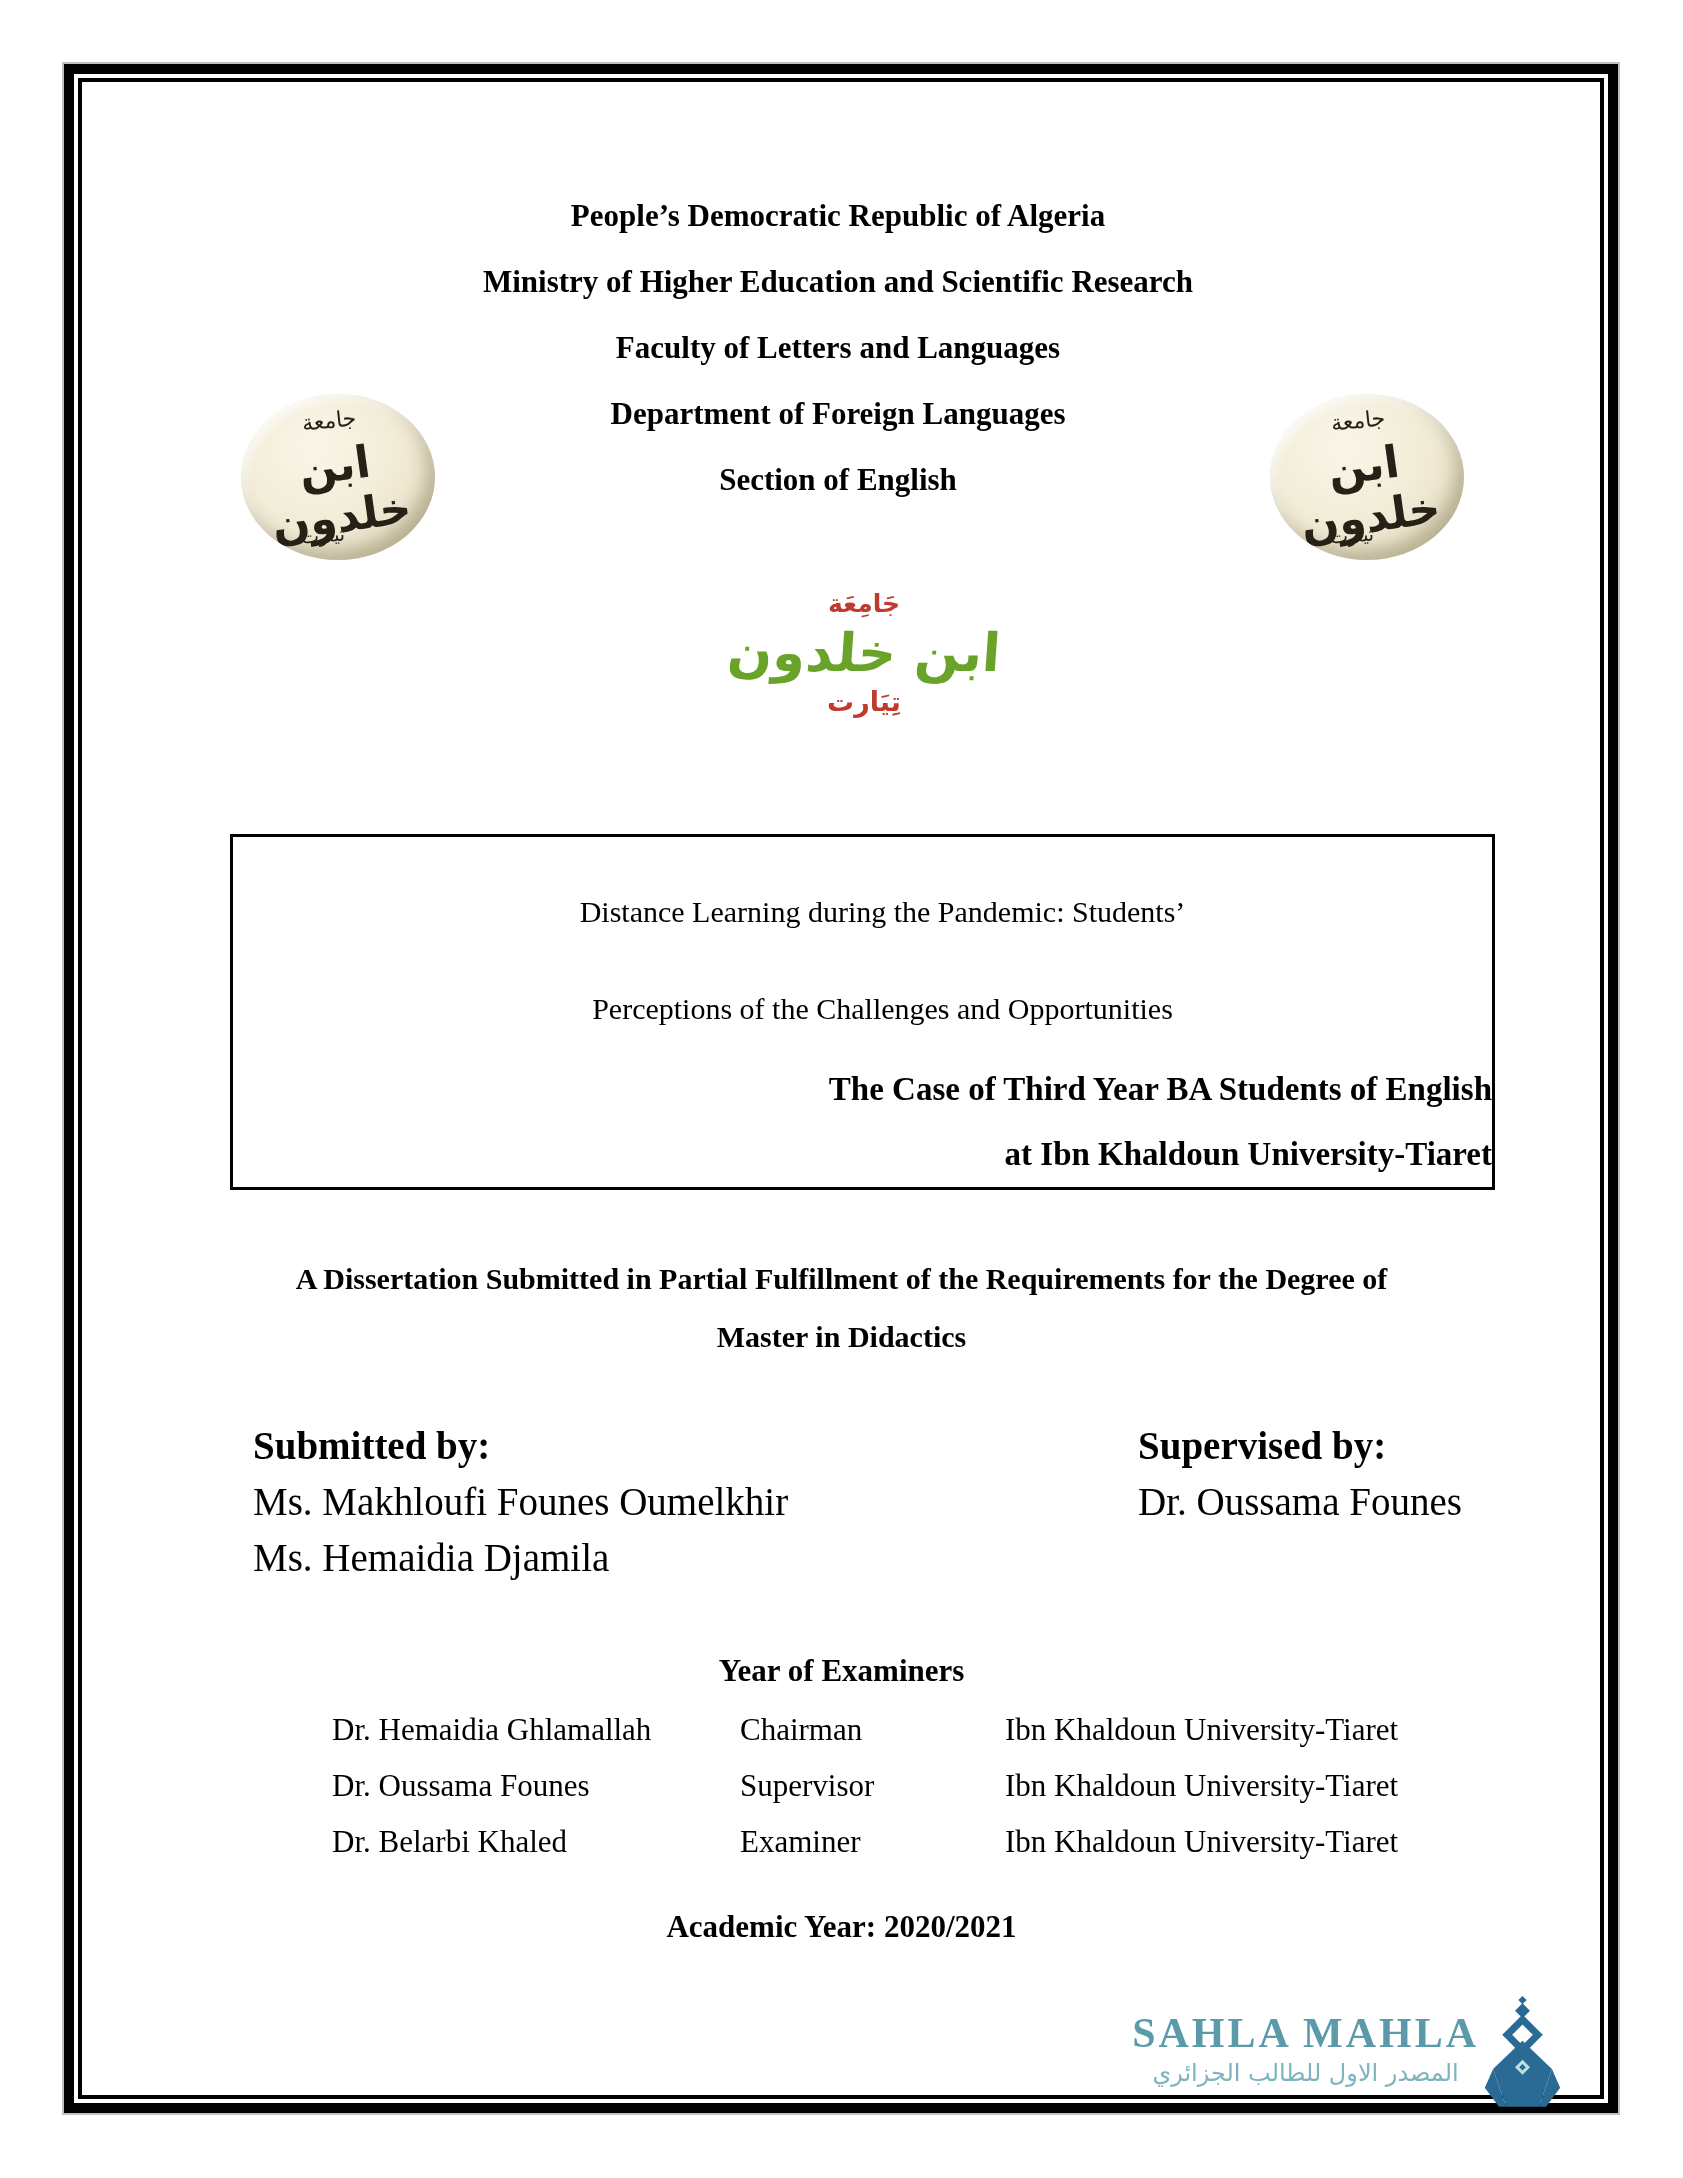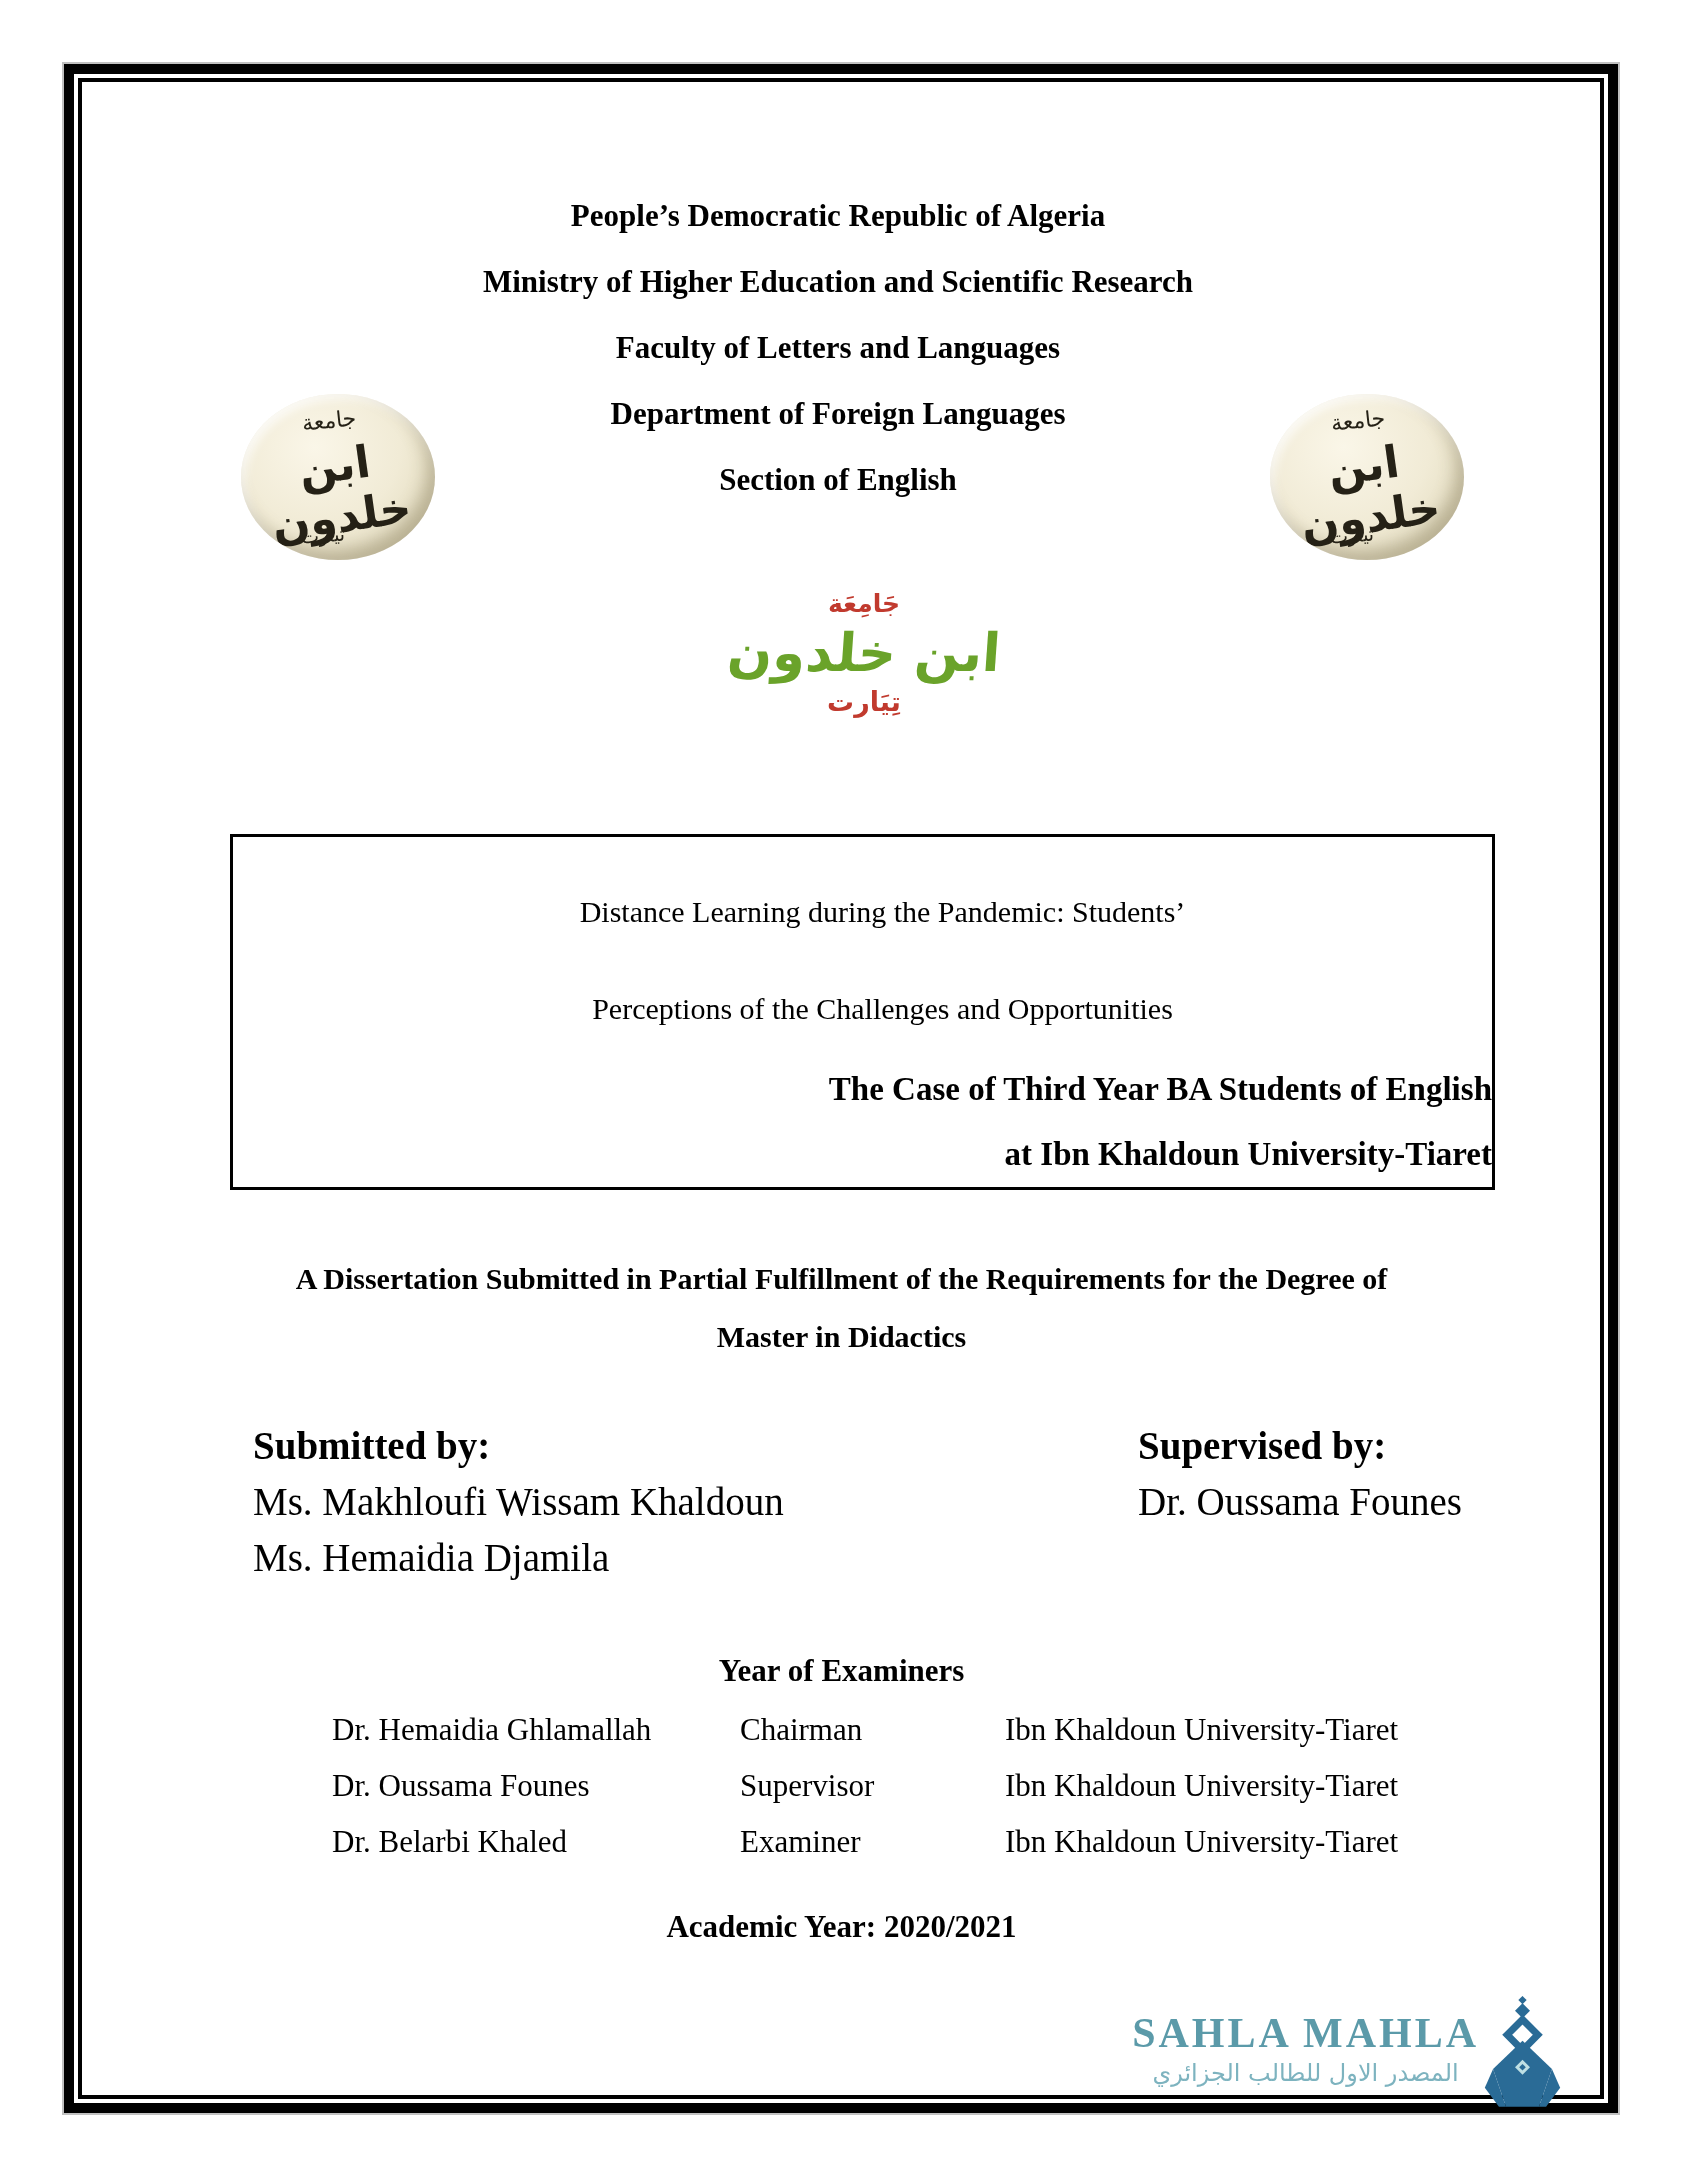--- a/index.html
+++ b/index.html
@@ -133,21 +133,21 @@
 </div>
 
 <div class="dissertation">
   <div>A Dissertation Submitted in Partial Fulfillment of the Requirements for the Degree of</div>
   <div>Master in Didactics</div>
 </div>
 
 <div class="submission">
   <div class="label">Submitted by:</div>
   <div class="label indent">Supervised by:</div>
-  <div>Ms. Makhloufi Wissam Khaldoun</div>
+  <div>Ms. Makhloufi Founes Oumelkhir</div>
   <div class="indent">Dr. Oussama Founes</div>
   <div>Ms. Hemaidia Djamila</div>
   <div></div>
 </div>
 
 <div class="board-heading">Year of Examiners</div>
 <div class="board-table">
   <div class="board-row">
     <div>Dr. Hemaidia Ghlamallah</div>
     <div>Chairman</div>

